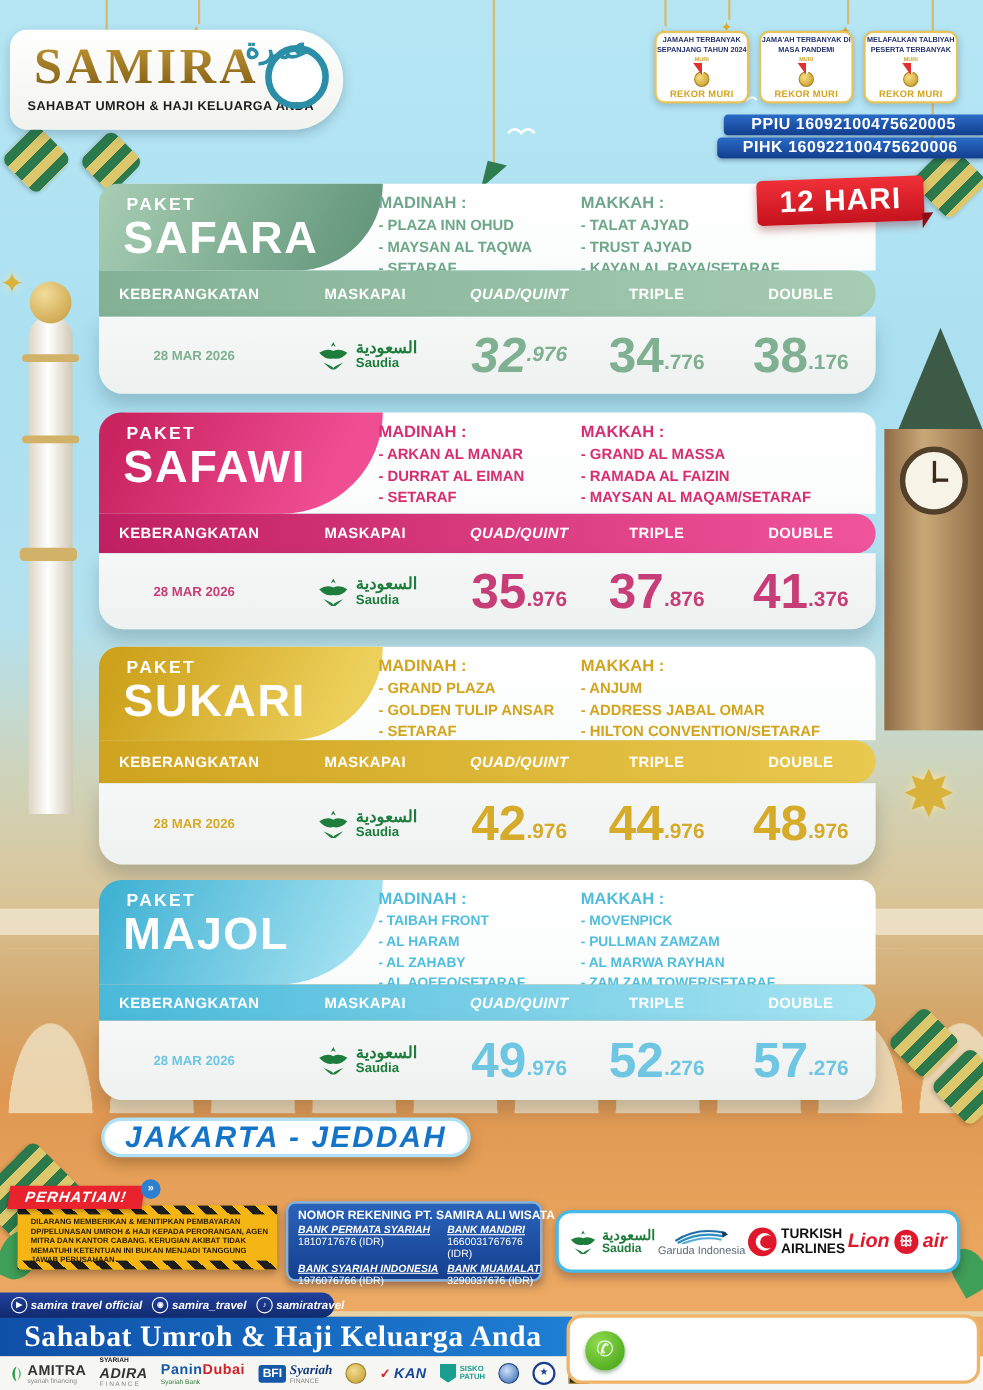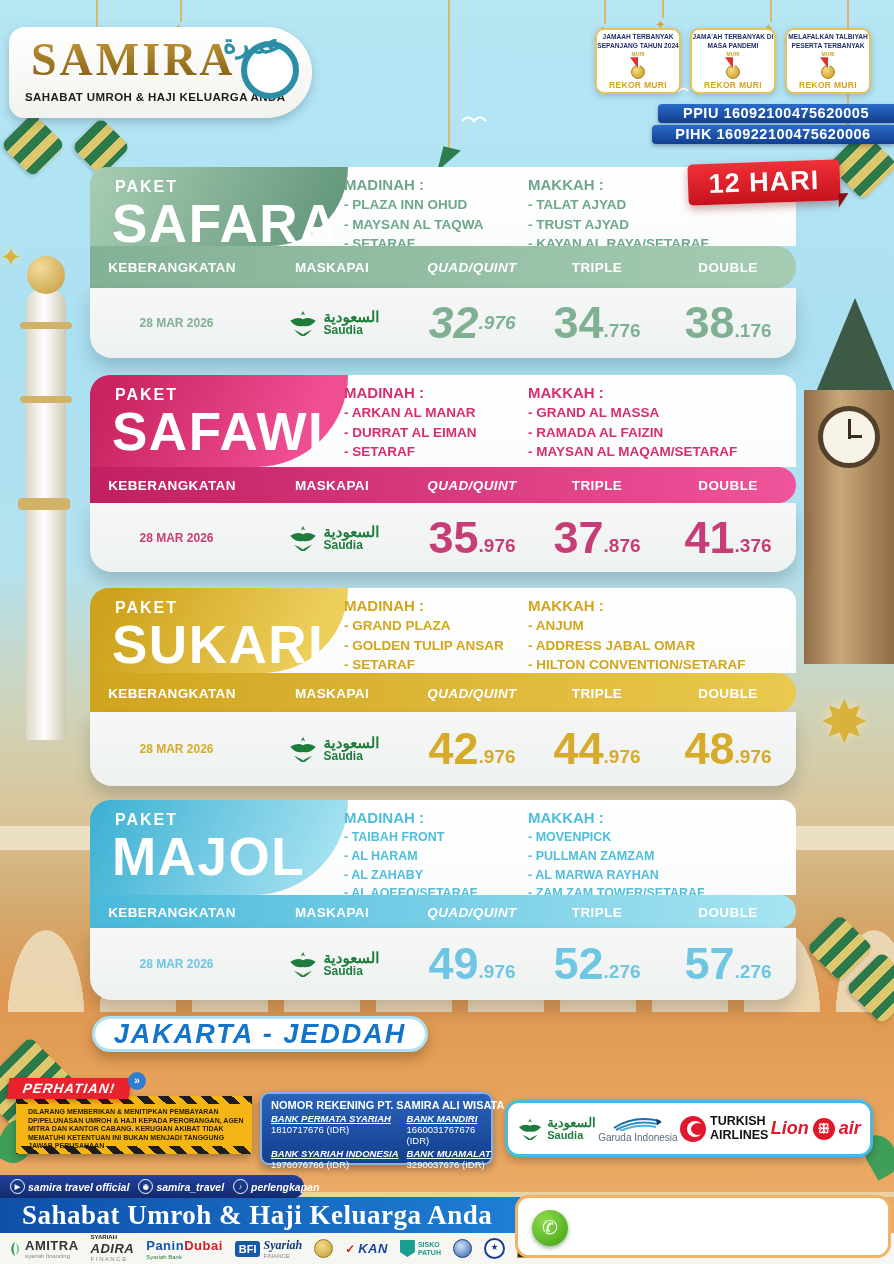--- a/index.html
+++ b/index.html
@@ -46,21 +46,21 @@
     border-radius:4px 0 0 4px;text-align:center;line-height:19px;box-shadow:0 2px 4px rgba(0,0,40,.3);}
   .ribbon12{left:688px;top:162px;width:152px;height:41px;background:linear-gradient(180deg,#f03038,#c5121d);border-radius:5px;
     transform:rotate(-2deg);color:#fff;font-size:27px;font-weight:900;letter-spacing:1px;text-align:center;line-height:41px;
     box-shadow:0 4px 8px rgba(120,0,0,.35);z-index:5;}
   .ribbon12:after{content:"";position:absolute;right:-8px;bottom:-7px;border-top:14px solid #8d0d15;border-right:10px solid rgba(0,0,0,0);}
   
   .card{left:90px;width:706px;z-index:3;}
   .card-top{position:relative;background:linear-gradient(180deg,#ffffff,#fafcfb);border-radius:26px 14px 0 0;}
   .blob{position:absolute;left:0;top:0;bottom:0;width:258px;border-radius:26px 0 120px 0;}
   .pkg-label{position:absolute;left:25px;top:11px;color:#fff;font-weight:800;font-size:16px;letter-spacing:2px;}
-  .pkg-name{position:absolute;left:22px;top:26px;color:#fff;font-weight:800;font-size:53px;letter-spacing:1.5px;}
+  .pkg-name{position:absolute;left:22px;top:26px;color:#fff;font-weight:800;font-size:41px;letter-spacing:1.5px;}
   .hotels{position:absolute;top:9px;}
   .madinah{left:254px;width:180px;}
   .makkah{left:438px;width:266px;}
   .h-title{font-size:15px;font-weight:800;margin-bottom:2px;}
   .h-item{font-size:13.5px;font-weight:700;line-height:1.45;}
   .card4 .h-item{font-size:12.5px;line-height:1.5;}
   .card-head{position:relative;border-radius:0 20px 20px 0;}
   .hd{position:absolute;top:50%;transform:translate(-50%,-50%);color:#fff;font-weight:700;font-size:13.5px;letter-spacing:.4px;white-space:nowrap;}
   .c0{left:82px;} .c1{left:242px;} .c2{left:382px;font-style:italic;} .c3{left:507px;} .c4{left:638px;}
   .card-row{position:relative;background:linear-gradient(180deg,#f6f8f7,#edf1ef);border-radius:0 0 22px 22px;box-shadow:0 10px 16px rgba(40,60,70,.22);}
@@ -515,21 +515,21 @@
     <div class="soc">
         <span class="ic">▶</span>
         <span>samira travel official</span>
       </div>
     <div class="soc">
         <span class="ic">◉</span>
         <span>samira_travel</span>
       </div>
     <div class="soc">
         <span class="ic">♪</span>
-        <span>perlengkapan</span>
+        <span>samiratravel</span>
       </div>
   </div>
 
 
   <div class="abs foot-line"></div>
   <div class="abs foot-bar">
     <span>Sahabat Umroh &amp; Haji Keluarga Anda</span>
   </div>
   <div class="abs phone-box">
     <div class="phone-ic">✆</div>

